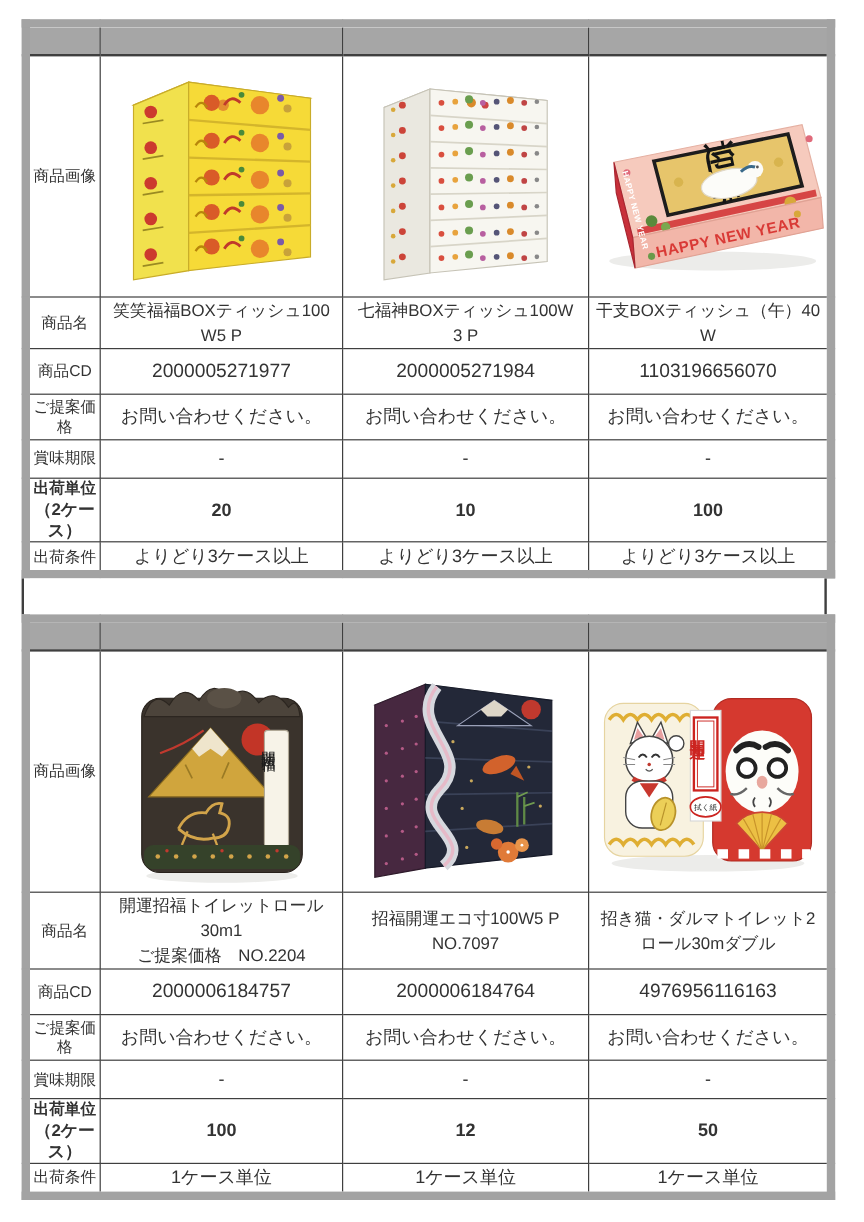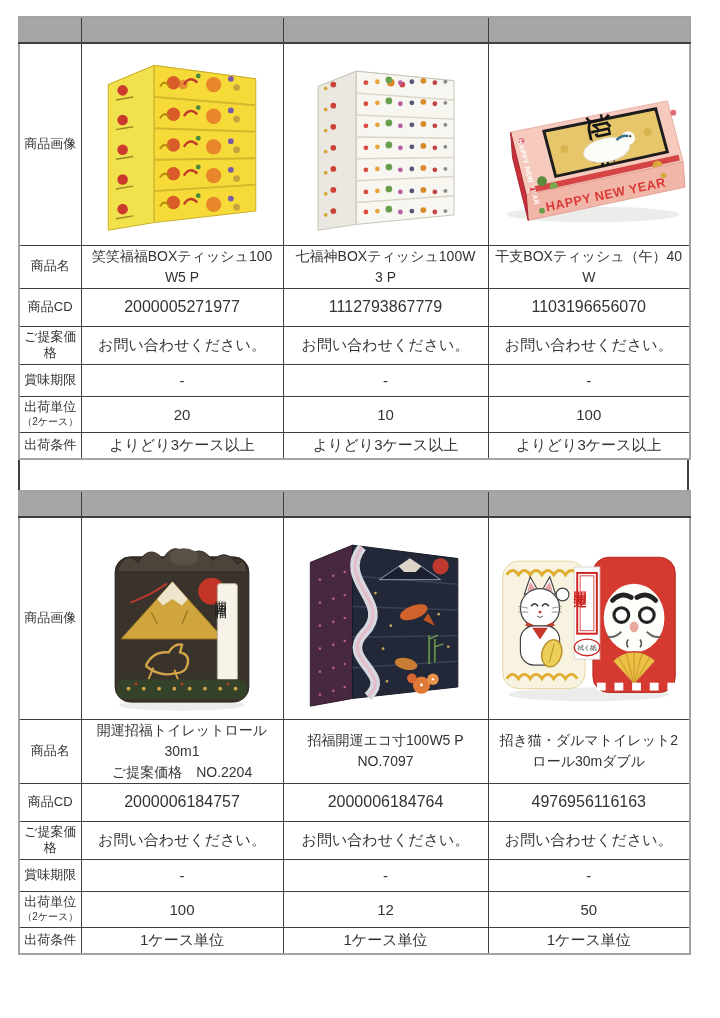--- a/index.html
+++ b/index.html
@@ -1,35 +1,35 @@
 <!DOCTYPE html>
 <html><head>
 <meta charset="utf-8">
 <style>
   html,body{margin:0;padding:0;background:#fff;}
   .sheet{position:relative;width:720px;height:1018px;background:#ffffff;overflow:hidden;
          font-family:"Liberation Sans","DejaVu Sans",sans-serif;color:#333;}
   .tbl-wrap{position:absolute;left:18px;top:16px;width:671px;}
   table.ptable{border-collapse:collapse;table-layout:fixed;width:671px;
-               border:2px solid #a3a3a3;}
+               border:7px solid #a3a3a3;}
   table.ptable td{border:1px solid #3f3f3f;padding:0;text-align:center;vertical-align:middle;
                   overflow:hidden;}
   td.hd{background:#a6a6a6;}
   tr.r-head{height:26px;}
   tr.r-head td{border-bottom-width:2px;}
   tr.r-img{height:202px;}
   tr.r-name{height:43px;}
   tr.r-name2{height:46px;}
   tr.r-cd{height:38px;}
   tr.r-price{height:38px;}
   tr.r-exp{height:32px;}
-  tr.r-unit{height:36px;}
+  tr.r-unit{height:36px;font-weight:bold;}
   tr.r-cond{height:27px;}
   td.lbl{font-size:13px;line-height:1.25;padding:0 2px;}
-  td.lbl .sub{font-size:10px;margin-top:1px;}
+  td.lbl .sub{font-size:14px;margin-top:1px;}
   td.name{font-size:14px;line-height:1.5;white-space:pre-line;padding:0 3px;}
   td.cd{font-size:16px;margin-left:32px;}
   td.val{font-size:15px;}
   td.img{vertical-align:middle;}
   td.img svg{display:block;margin:0 auto;}
   .gap{height:30px;border-left:2px solid #3f3f3f;border-right:2px solid #3f3f3f;
        width:667px;background:#fff;}
 </style>
 </head>
 <body>
@@ -178,21 +178,21 @@
   <td class="name">笑笑福福BOXティッシュ100
 W5 P</td>
   <td class="name">七福神BOXティッシュ100W
 3 P</td>
   <td class="name">干支BOXティッシュ（午）40
 W</td>
 </tr>
 <tr class="r-cd">
   <td class="lbl">商品CD</td>
   <td class="cd">2000005271977</td>
-  <td class="cd">1112793867779</td>
+  <td class="cd">2000005271984</td>
   <td class="cd">1103196656070</td>
 </tr>
 <tr class="r-price">
   <td class="lbl">ご提案価格</td>
   <td class="val">お問い合わせください。</td>
   <td class="val">お問い合わせください。</td>
   <td class="val">お問い合わせください。</td>
 </tr>
 <tr class="r-exp">
   <td class="lbl">賞味期限</td>

